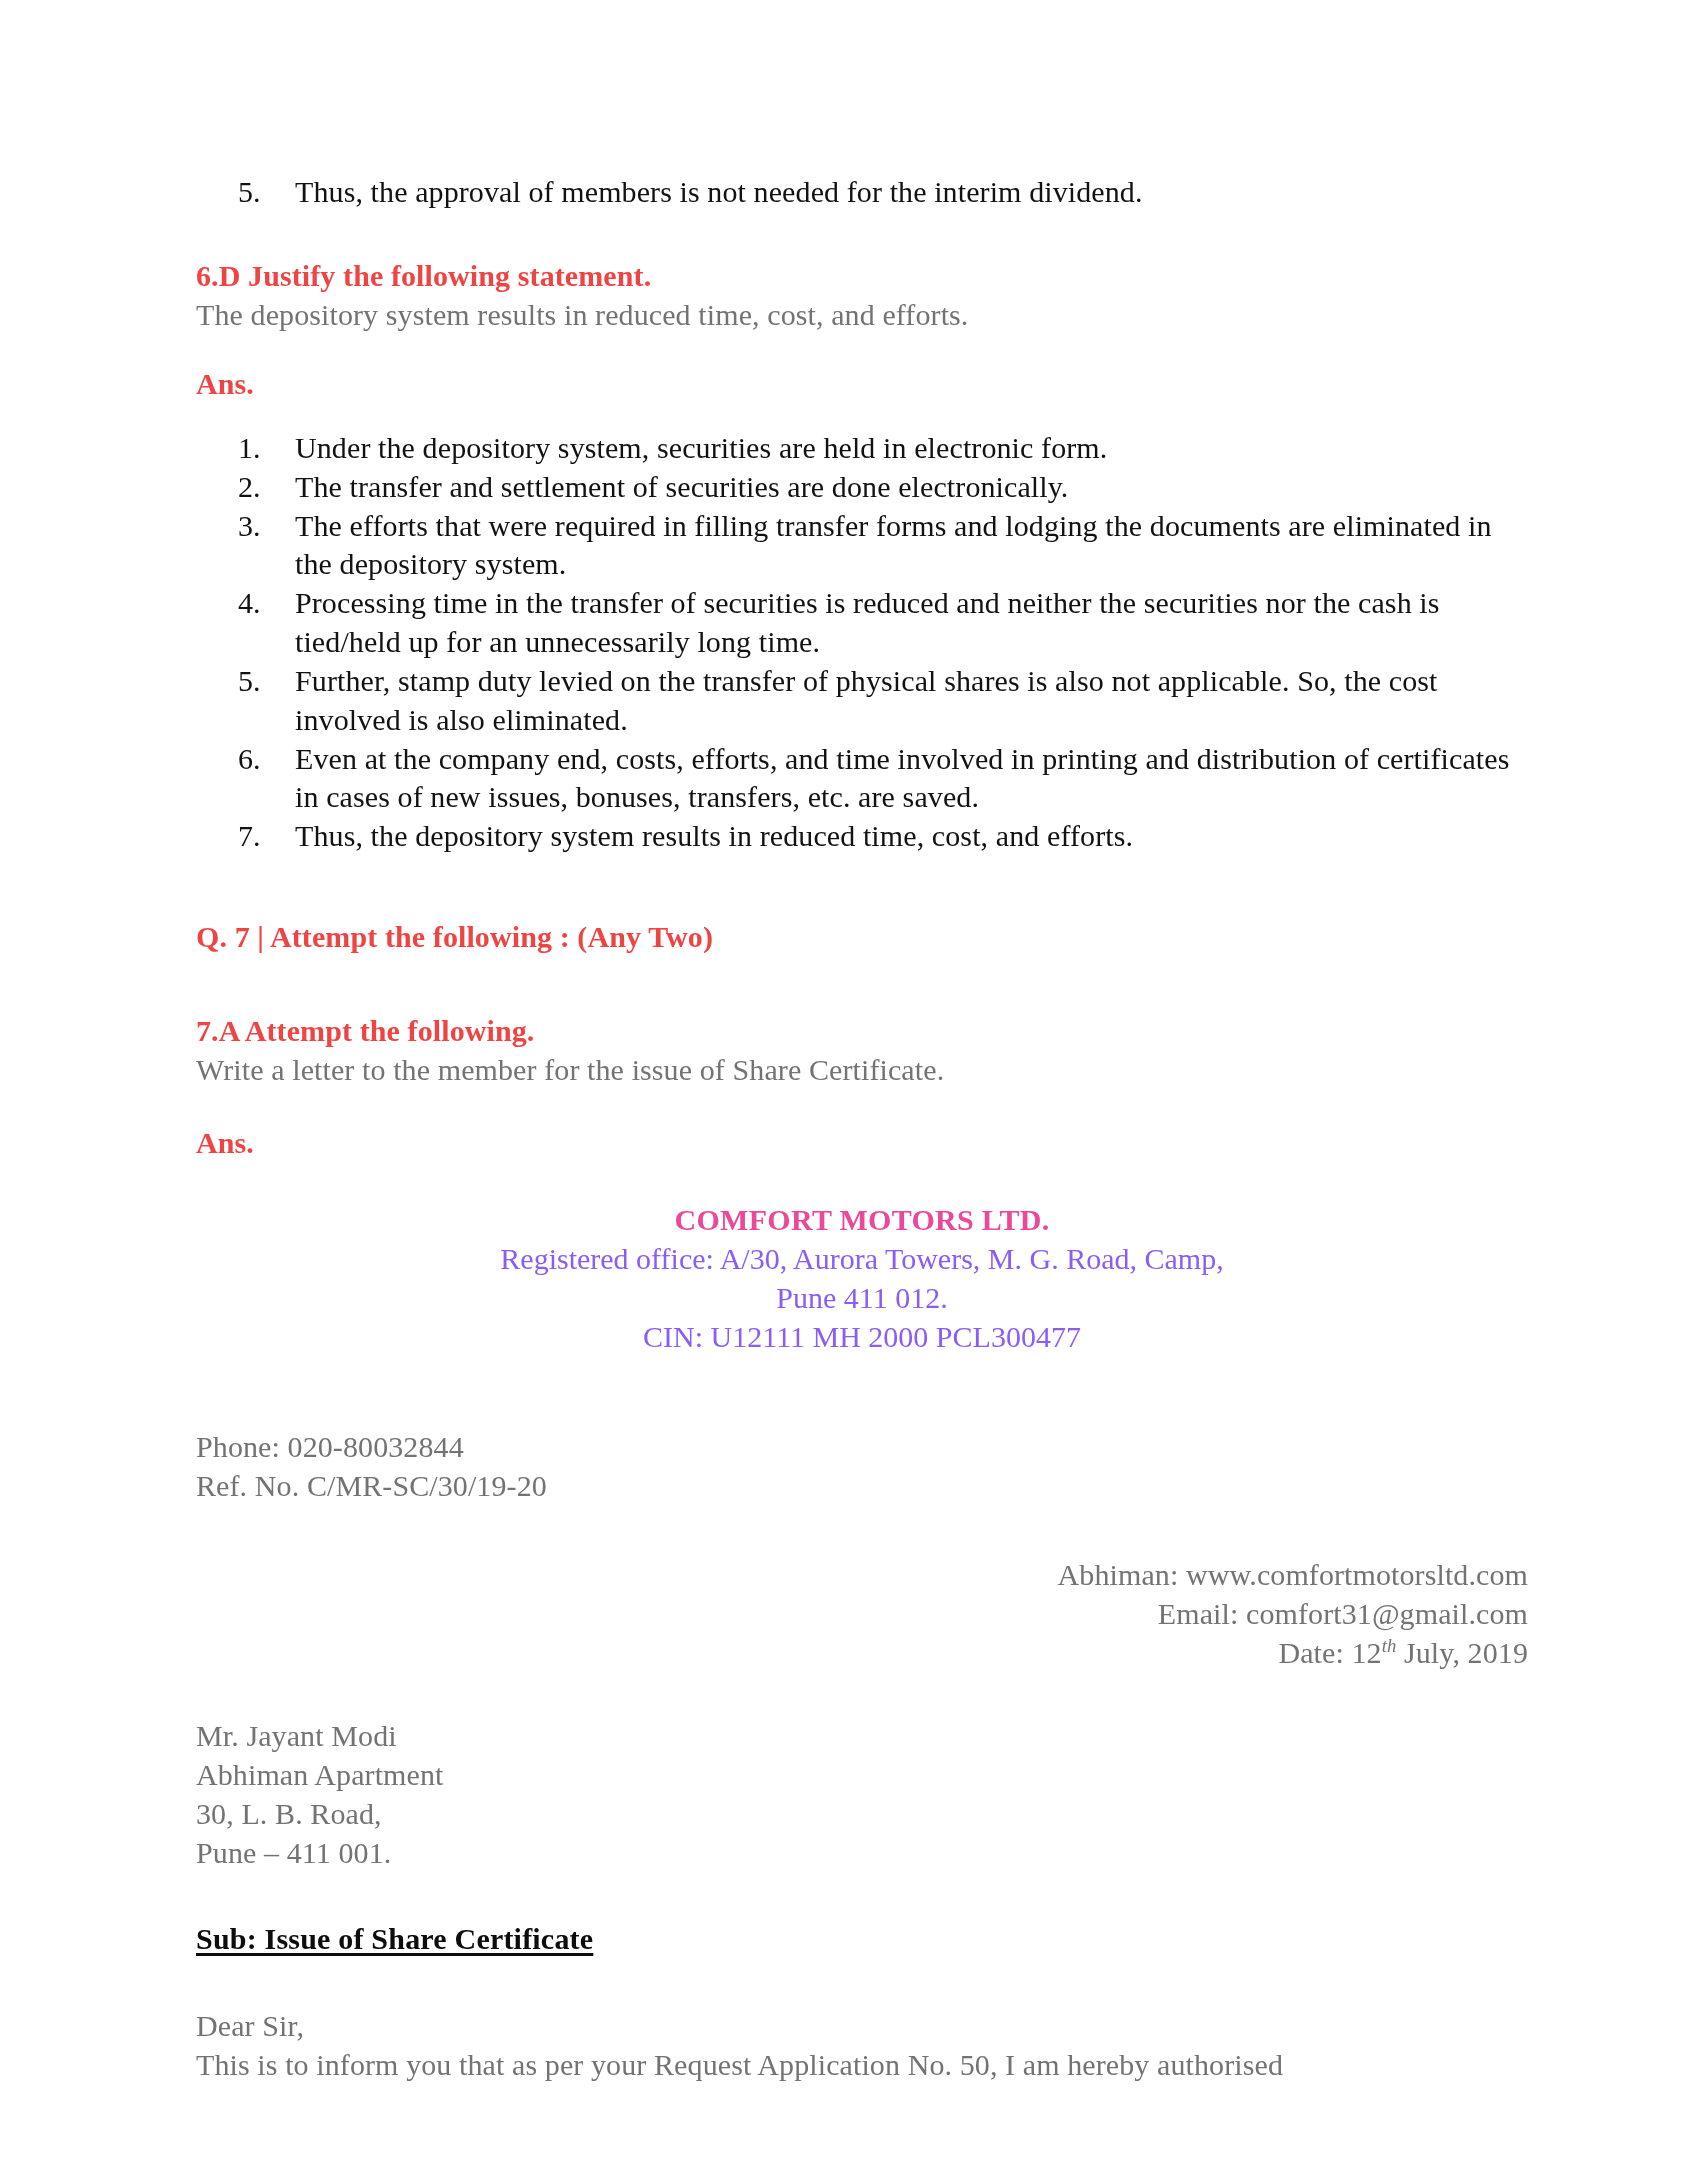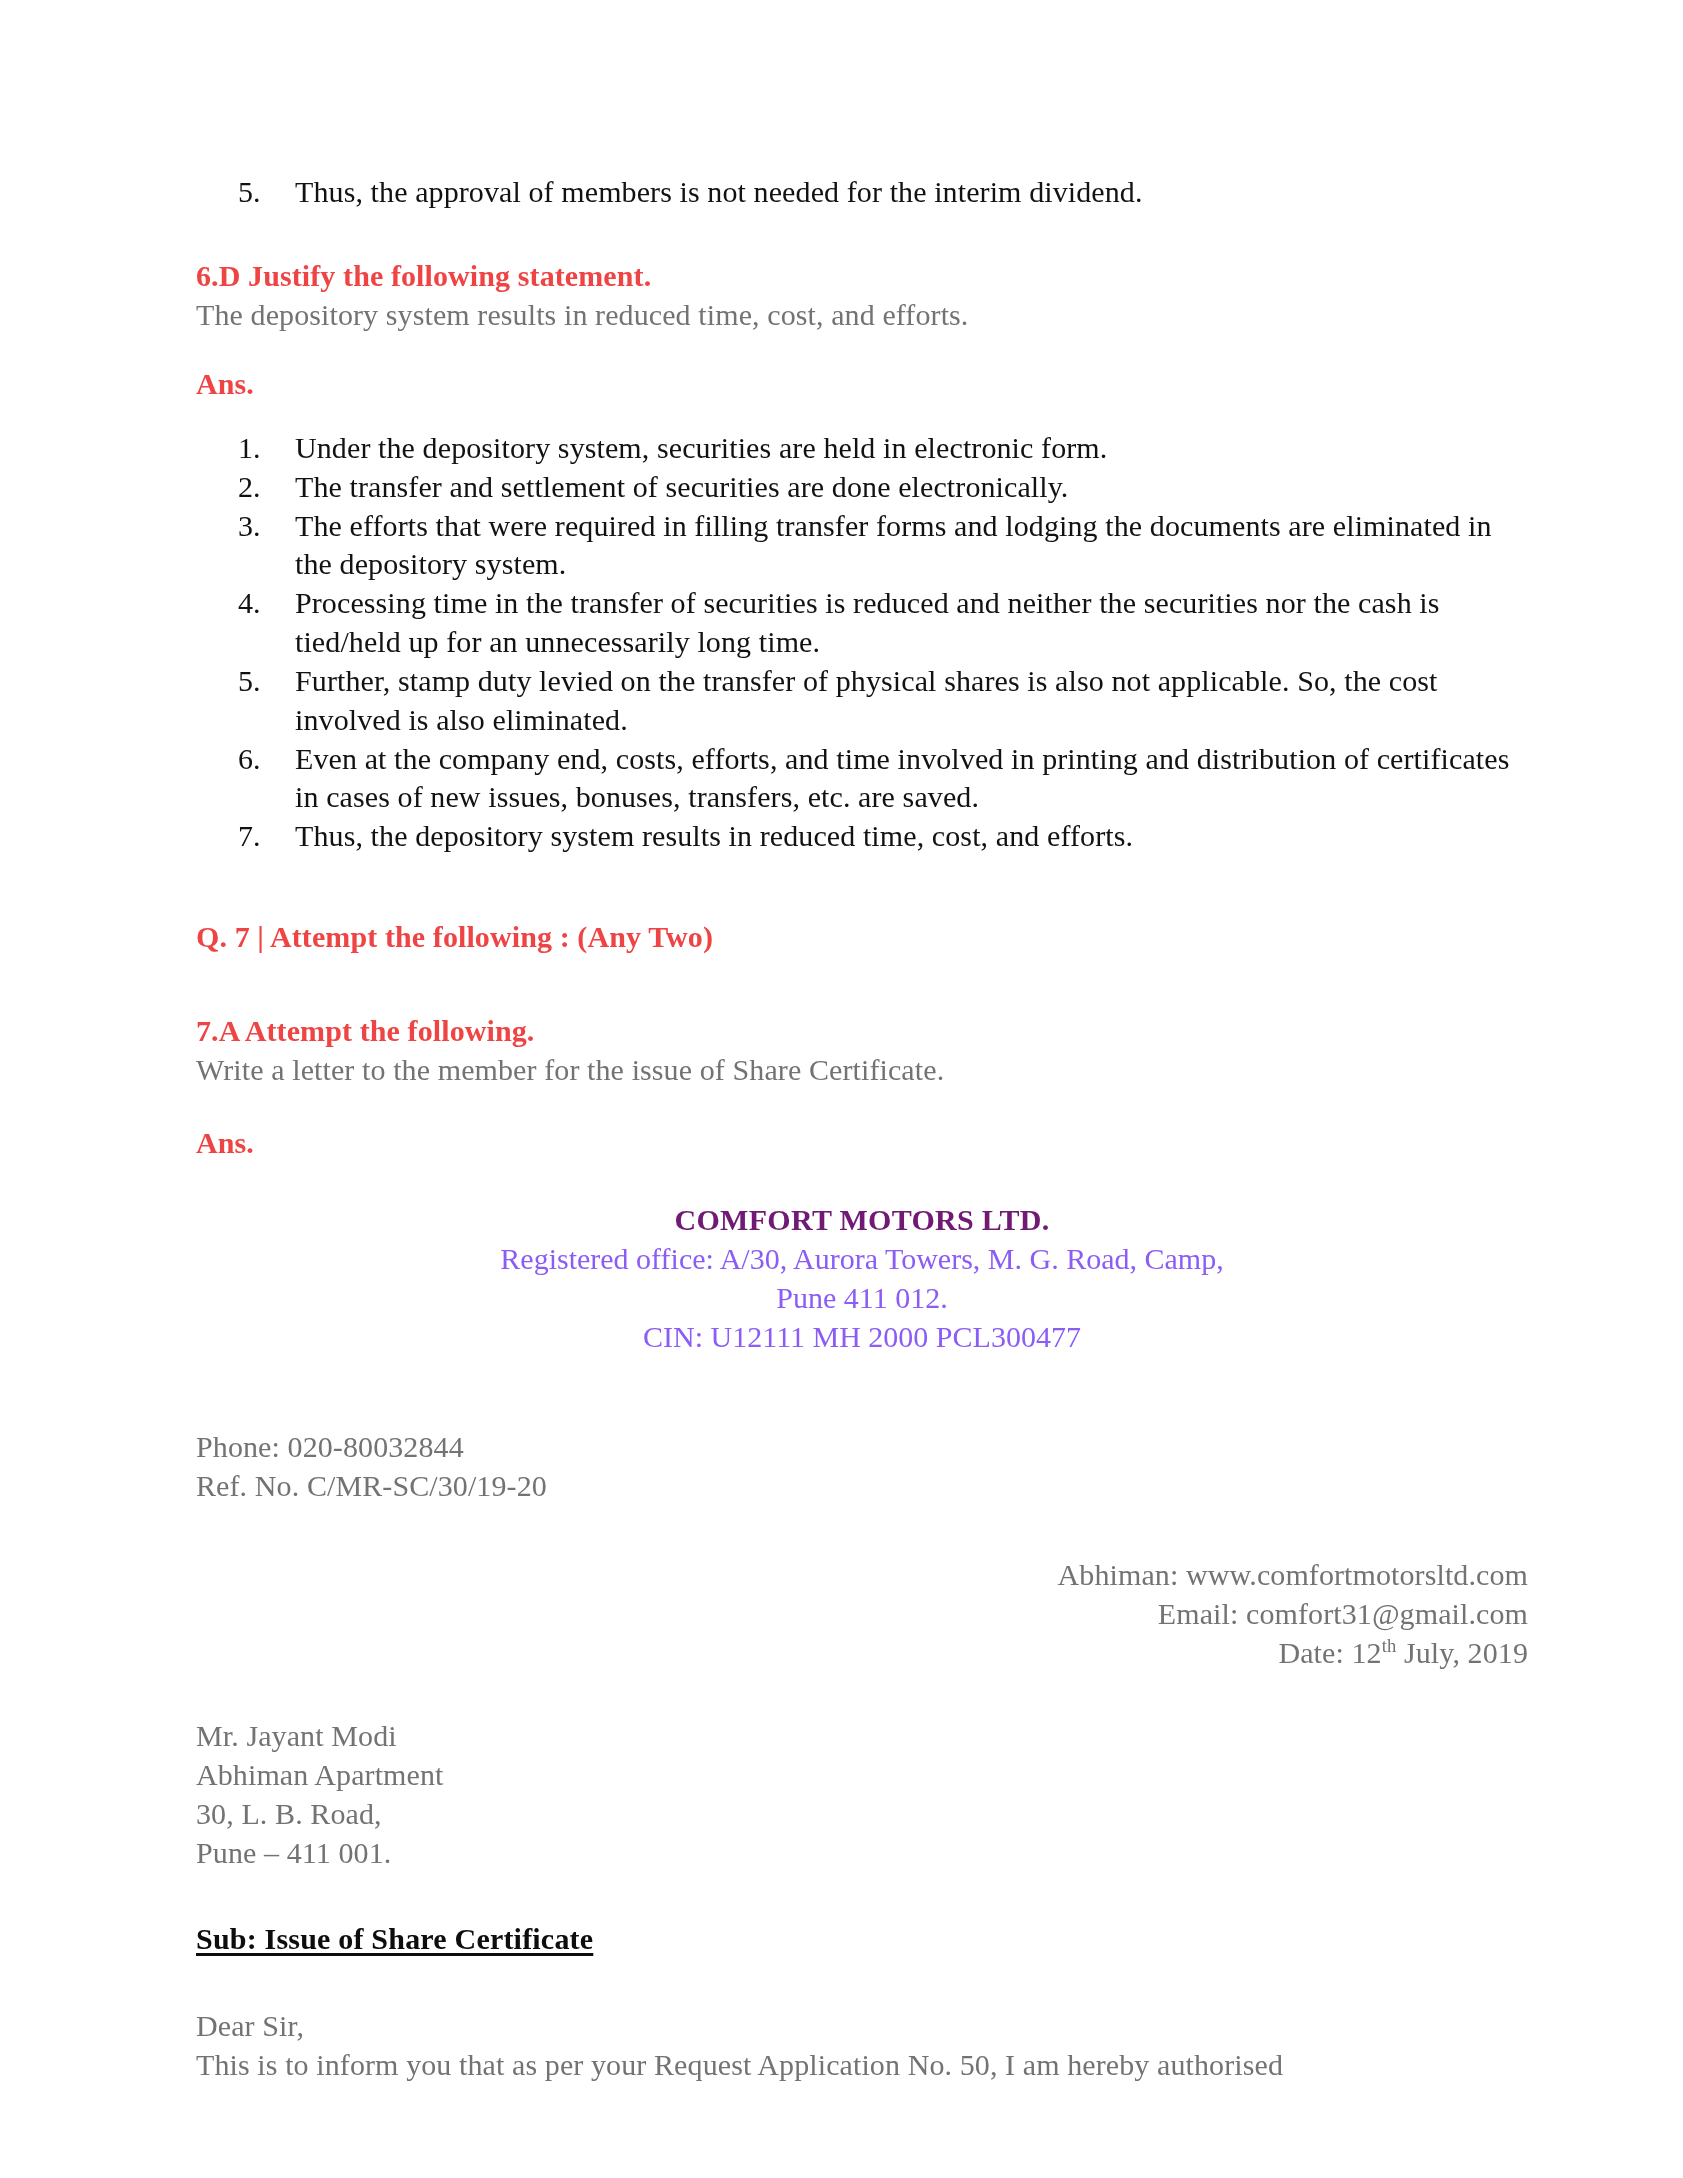--- a/index.html
+++ b/index.html
@@ -77,21 +77,21 @@
 
   
   .letterhead {
     text-align: center;
   }
   .company-name {
     font-size: 30px;
     font-weight: bold;
     line-height: 1.30;
     letter-spacing: 0.3px;
-    color: #701a75;
+    color: #ec4899;
   }
   .company-line {
     font-size: 30px;
     line-height: 1.30;
     color: #8b5cf6;
   }
 
   
   .contact-left .para {
     font-size: 30px;
@@ -101,20 +101,21 @@
     text-align: right;
   }
   .contact-right .para {
     font-size: 30px;
     line-height: 1.30;
   }
   sup.ord {
     font-size: 0.62em;
     vertical-align: super;
     line-height: 0;
+    font-style: italic;
   }
 
   
   .recipient .para {
     font-size: 30px;
     line-height: 1.30;
   }
 
   
   .subject {

